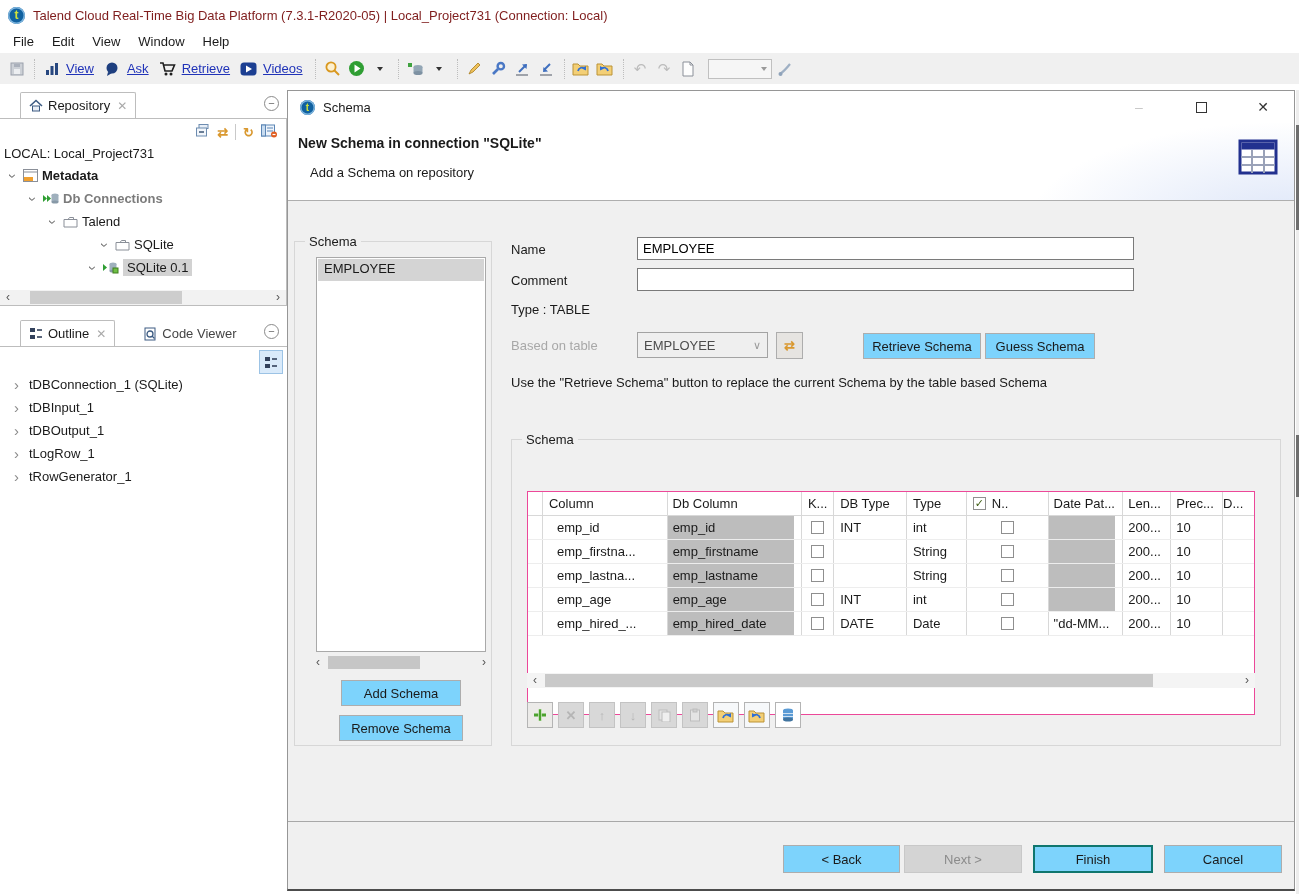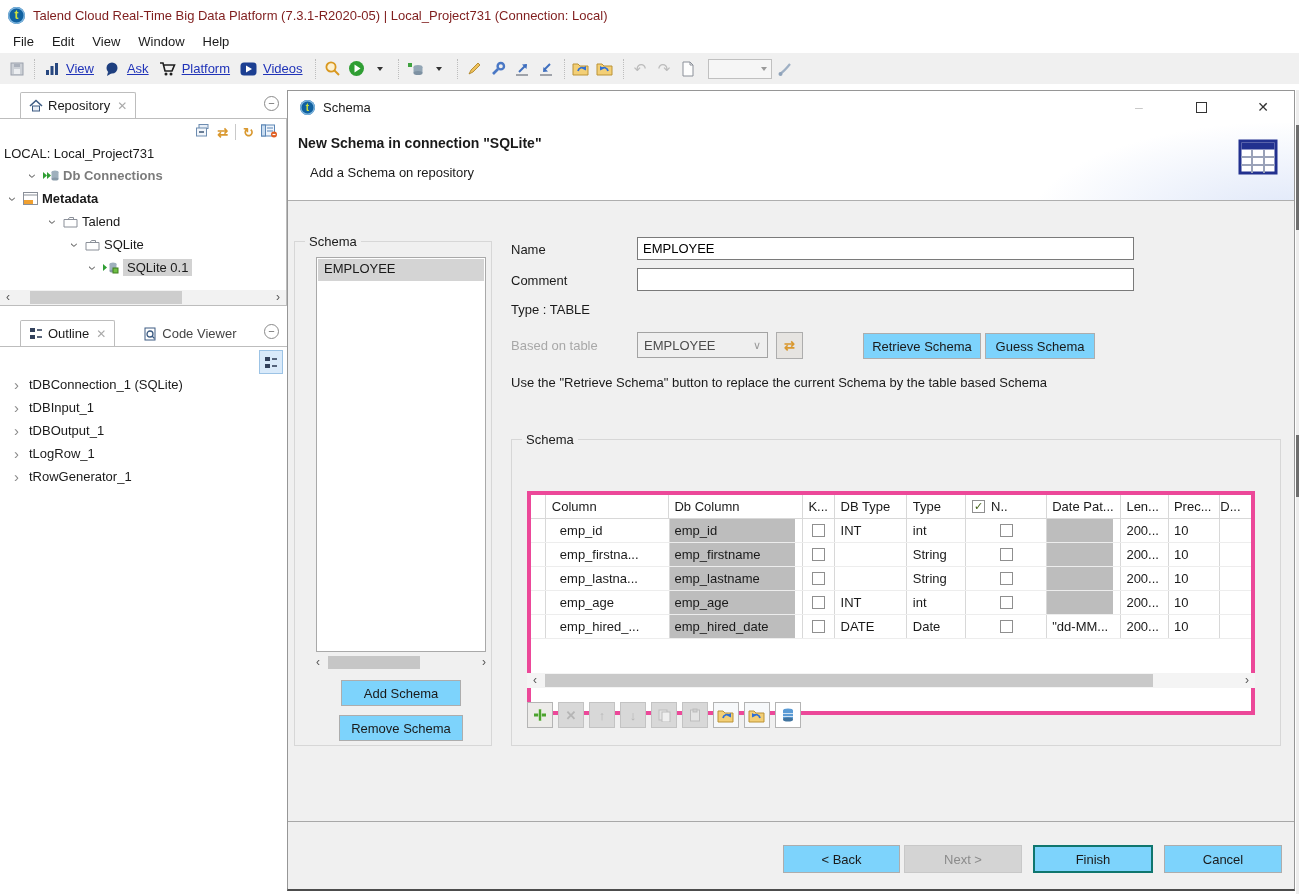--- a/index.html
+++ b/index.html
@@ -66,21 +66,21 @@
 .btn.primary { border:2px solid #0f766e; }
 .btn.disabled { background:#d4d4d4; border:1px solid #c8c8c8; color:#8b8b8b; }
 .flabel { position:absolute; font-size:13px; }
 .flabel.dim { color:#a8a8a8; }
 .finput { position:absolute; height:23px; border:1px solid #7a7a7a; background:#fff; font-family:"Liberation Sans",sans-serif; font-size:13px; padding:0 5px; }
 .combo { position:absolute; width:131px; height:26px; background:#efefef; border:1px solid #a3a3a3; display:flex; align-items:center; padding:0 6px; color:#4d4d4d; }
 .combo .caret { margin-left:auto; color:#9a9a9a; font-size:11px; }
 .sqbtn { position:absolute; width:27px; height:27px; background:#e6e4e1; border:1px solid #adadad; display:flex; align-items:center; justify-content:center; }
 
 
-.grid { position:absolute; border:4px solid #ec4899; background:#fff; width:728px; height:224px; overflow:hidden; }
+.grid { position:absolute; border:1px solid #ec4899; background:#fff; width:728px; height:224px; overflow:hidden; }
 .grow { display:flex; height:24px; background:#fff; border-bottom:1px solid #ededed; }
 .grow.ghead { border-bottom:1px solid #d8d8d8; }
 .gc { height:100%; border-right:1px solid #d8d8d8; display:flex; align-items:center; position:relative; overflow:hidden; white-space:nowrap; }
 .gc:last-child { border-right:none; }
 .c0{width:15px}
 .c1{width:125px; padding-left:14px}
 .ghead .c1{padding-left:6px}
 .c2{width:135px; padding-left:5px}
 .c3{width:32px; justify-content:center}
 .c4{width:73px; padding-left:6px}
@@ -146,21 +146,21 @@
         </svg>
       </span>
     <a class="tool-link">Ask</a>
     <span class="tbtn">
         <svg width="17" height="16">
           <path d="M1 2 h3 l2 8 h7 l2.5 -6 H5" stroke="#1f1f1f" stroke-width="1.6" fill="none"></path>
           <circle cx="7" cy="13" r="1.5" fill="#1f1f1f"></circle>
           <circle cx="12" cy="13" r="1.5" fill="#1f1f1f"></circle>
         </svg>
       </span>
-    <a class="tool-link">Platform</a>
+    <a class="tool-link">Retrieve</a>
     <span class="tbtn">
         <svg width="17" height="14">
           <rect x="0.5" y="0.5" width="16" height="13" rx="3.5" fill="#1c3f92"></rect>
           <polygon points="6,3.5 12,7 6,10.5" fill="#fff"></polygon>
         </svg>
       </span>
     <a class="tool-link">Videos</a>
     <span class="tsep"></span>
     <span class="tbtn">
         <svg width="17" height="17">
@@ -276,48 +276,48 @@
               <rect x="0.5" y="1" width="13" height="11" fill="#eef4fb" stroke="#5b85b5"></rect>
               <rect x="0.5" y="1" width="4" height="11" fill="#c8dcf0" stroke="#5b85b5"></rect>
               <line x1="6" y1="4" x2="12" y2="4" stroke="#5b85b5"></line>
               <line x1="6" y1="7" x2="12" y2="7" stroke="#5b85b5"></line>
               <circle cx="13" cy="10.5" r="3" fill="#e05c1f"></circle>
               <line x1="11.5" y1="10.5" x2="14.5" y2="10.5" stroke="#fff" stroke-width="1.2"></line>
             </svg></span>
       </div>
       <div class="project-label">LOCAL: Local_Project731</div>
       <div>
+        <div class="titem" style="padding-left:6px">
+          <span class="chev open">›</span>
+          <svg width="15" height="13">
+              <rect x="0.5" y="0.5" width="14" height="12" fill="#fff" stroke="#8a8f98"></rect>
+              <rect x="1" y="8" width="9" height="4" fill="#f0a030"></rect>
+              <line x1="0.5" y1="3" x2="14.5" y2="3" stroke="#8a8f98"></line>
+            </svg>
+          <span class="tlabel bold">Metadata</span>
+        </div>
         <div class="titem" style="padding-left:26px">
           <span class="chev open">›</span>
           <svg width="16" height="13">
               <polygon points="0,3 4,6.5 0,10" fill="#2f9e33"></polygon>
               <polygon points="4,3 8,6.5 4,10" fill="#2f9e33"></polygon>
               <ellipse cx="12" cy="3" rx="3.5" ry="1.6" fill="#9fb0bd"></ellipse>
               <rect x="8.5" y="3" width="7" height="7" fill="#9fb0bd"></rect>
               <ellipse cx="12" cy="10" rx="3.5" ry="1.6" fill="#8799a7"></ellipse>
             </svg>
           <span class="tlabel dim">Db Connections</span>
         </div>
-        <div class="titem" style="padding-left:6px">
-          <span class="chev open">›</span>
-          <svg width="15" height="13">
-              <rect x="0.5" y="0.5" width="14" height="12" fill="#fff" stroke="#8a8f98"></rect>
-              <rect x="1" y="8" width="9" height="4" fill="#f0a030"></rect>
-              <line x1="0.5" y1="3" x2="14.5" y2="3" stroke="#8a8f98"></line>
-            </svg>
-          <span class="tlabel bold">Metadata</span>
-        </div>
         <div class="titem" style="padding-left:46px">
           <span class="chev open">›</span>
           <svg width="15" height="12">
               <path d="M1 3.5 h4 l1.5 -2 h4 v2 M1 3.5 v7.5 h13 v-7.5 Z" fill="#fff" stroke="#8a8f98"></path>
             </svg>
           <span class="tlabel">Talend</span>
         </div>
-        <div class="titem" style="padding-left:68px">
+        <div class="titem" style="padding-left:98px">
           <span class="chev open">›</span>
           <svg width="15" height="12">
               <path d="M1 3.5 h4 l1.5 -2 h4 v2 M1 3.5 v7.5 h13 v-7.5 Z" fill="#fff" stroke="#8a8f98"></path>
             </svg>
           <span class="tlabel">SQLite</span>
         </div>
         <div class="titem" style="padding-left:86px">
           <span class="chev open">›</span>
           <svg width="16" height="13">
               <polygon points="0,3 4,6.5 0,10" fill="#2f9e33"></polygon>

